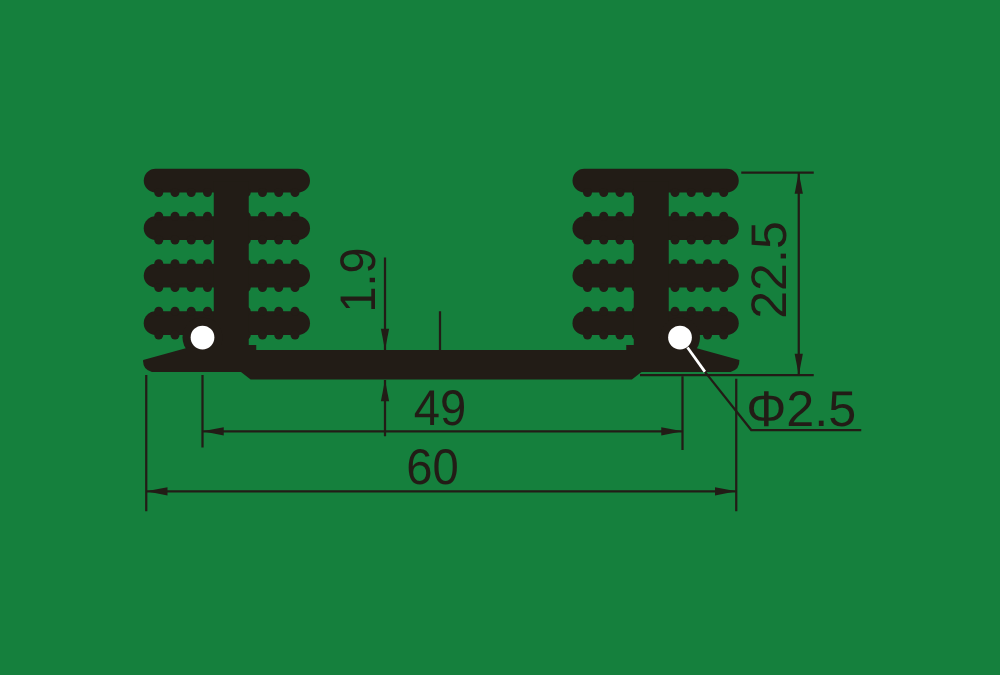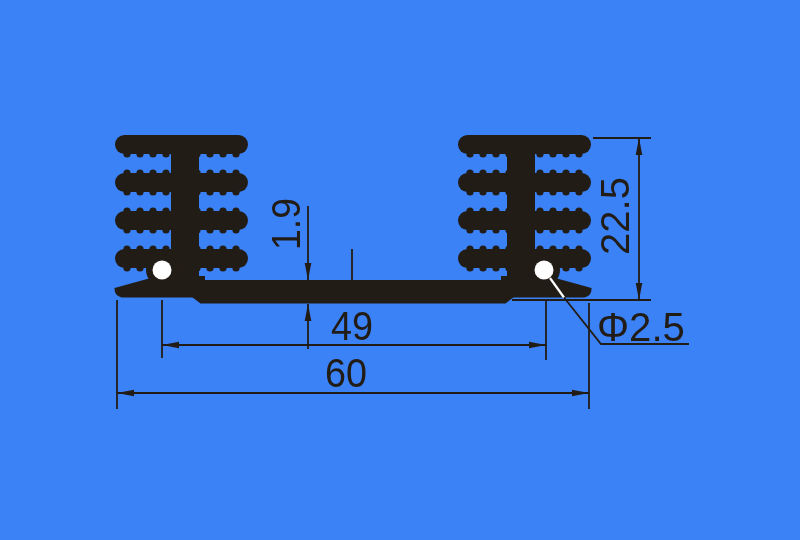--- a/index.html
+++ b/index.html
@@ -1,16 +1,16 @@
 <!DOCTYPE html>
 <html><head>
 <meta charset="utf-8">
 <style>
   html,body{margin:0;padding:0;background:#ffffff;}
-  .canvas{width:800px;height:540px;position:relative;background:#3b82f6;overflow:hidden;}
+  .canvas{width:800px;height:540px;position:relative;background:#15803d;overflow:hidden;}
   svg{display:block;}
   text{font-family:"Liberation Sans","DejaVu Sans",sans-serif;font-size:40px;}
   .dimline{fill:none;stroke-width:1.8;stroke-linecap:butt;}
   .leader{fill:none;stroke-width:1.8;}
   .white-over{stroke:#ffffff;}
 </style>
 </head>
 <body>
 
 <div class="canvas">

